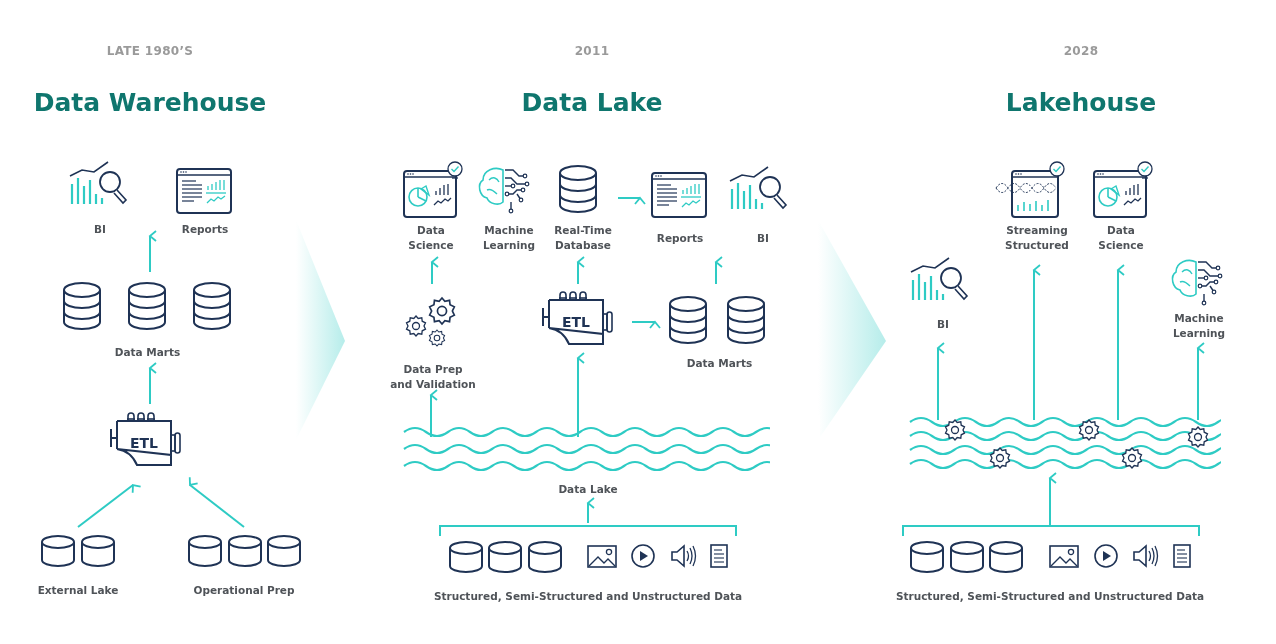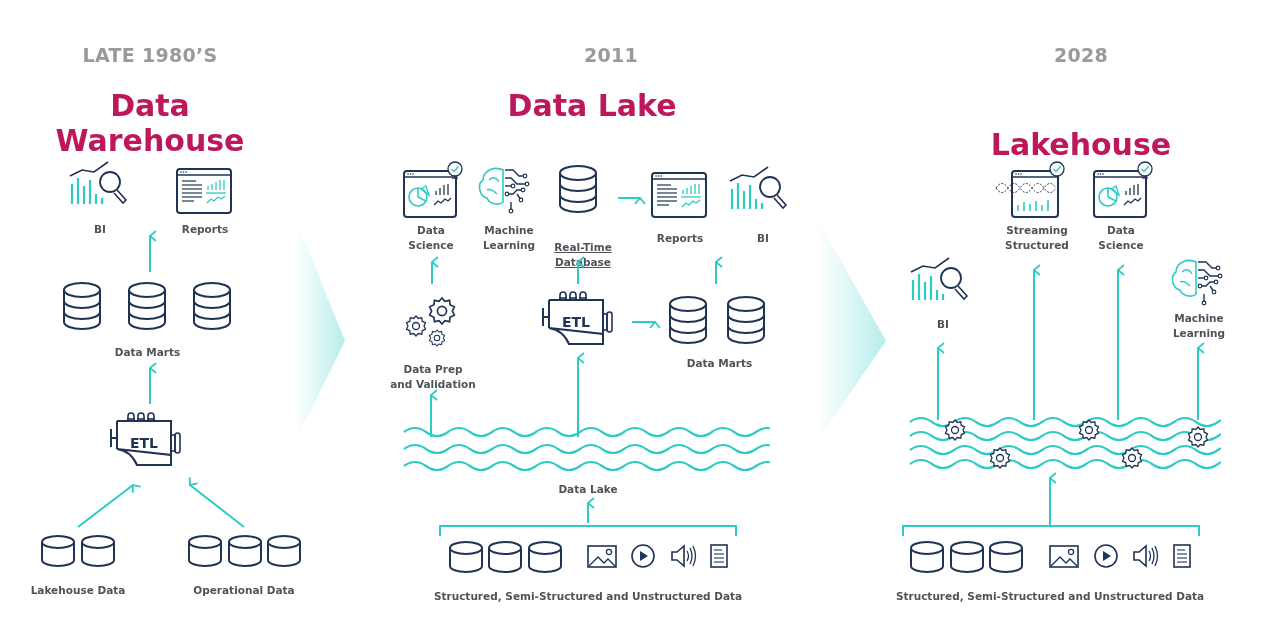--- a/index.html
+++ b/index.html
@@ -1,50 +1,50 @@
 <!DOCTYPE html>
 <html><head>
 <meta charset="utf-8">
 <style>
   html,body{margin:0;padding:0;background:#ffffff;}
   body{width:1276px;height:644px;position:relative;overflow:hidden;font-family:"DejaVu Sans","Liberation Sans",sans-serif;}
-  .era{position:absolute;font-weight:bold;color:#9a9a9a;font-size:19px;text-align:center;letter-spacing:0.3px;}
-  .title{position:absolute;font-weight:bold;color:#be185d;font-size:30px;text-align:center;}
+  .era{position:absolute;font-weight:bold;color:#9a9a9a;font-size:12px;text-align:center;letter-spacing:0.3px;}
+  .title{position:absolute;font-weight:bold;color:#0f766e;font-size:25px;text-align:center;}
   .lbl{position:absolute;font-weight:bold;color:#4f5358;font-size:10.5px;text-align:center;line-height:15px;white-space:pre-line;}
   svg.diagram{position:absolute;left:0;top:0;}
 </style>
 </head>
 <body>
 
 <div class="era" style="left:50px;top:44px;width:200px;">LATE 1980’S</div>
 <div class="title" style="left:20px;top:88px;width:260px;">Data Warehouse</div>
 <div class="lbl" style="left:80px;top:222px;width:40px;">BI</div>
 <div class="lbl" style="left:170px;top:222px;width:70px;">Reports</div>
 <div class="lbl" style="left:100px;top:345px;width:95px;">Data Marts</div>
-<div class="lbl" style="left:30px;top:583px;width:96px;">Lakehouse Data</div>
-<div class="lbl" style="left:185px;top:583px;width:118px;">Operational Data</div>
-
-<div class="era" style="left:511px;top:44px;width:200px;">2011</div>
+<div class="lbl" style="left:30px;top:583px;width:96px;">External Lake</div>
+<div class="lbl" style="left:185px;top:583px;width:118px;">Operational Prep</div>
+
+<div class="era" style="left:492px;top:44px;width:200px;">2011</div>
 <div class="title" style="left:462px;top:88px;width:260px;">Data Lake</div>
 <div class="lbl" style="left:396px;top:223px;width:70px;">Data
 Science</div>
 <div class="lbl" style="left:474px;top:223px;width:70px;">Machine
 Learning</div>
-<div class="lbl" style="left:543px;top:240px;width:80px;text-decoration:underline;">Real-Time
+<div class="lbl" style="left:543px;top:223px;width:80px;">Real-Time
 Database</div>
 <div class="lbl" style="left:645px;top:231px;width:70px;">Reports</div>
 <div class="lbl" style="left:745px;top:231px;width:36px;">BI</div>
 <div class="lbl" style="left:388px;top:362px;width:90px;">Data Prep
 and Validation</div>
 <div class="lbl" style="left:672px;top:356px;width:95px;">Data Marts</div>
 <div class="lbl" style="left:548px;top:482px;width:80px;">Data Lake</div>
 <div class="lbl" style="left:430px;top:589px;width:316px;">Structured, Semi-Structured and Unstructured Data</div>
 
 <div class="era" style="left:981px;top:44px;width:200px;">2028</div>
-<div class="title" style="left:951px;top:88px;width:260px;margin-top:39px;">Lakehouse</div>
+<div class="title" style="left:951px;top:88px;width:260px;">Lakehouse</div>
 <div class="lbl" style="left:997px;top:223px;width:80px;">Streaming
 Structured</div>
 <div class="lbl" style="left:1086px;top:223px;width:70px;">Data
 Science</div>
 <div class="lbl" style="left:925px;top:317px;width:36px;">BI</div>
 <div class="lbl" style="left:1162px;top:311px;width:74px;">Machine
 Learning</div>
 <div class="lbl" style="left:892px;top:589px;width:316px;">Structured, Semi-Structured and Unstructured Data</div>
 
 <svg class="diagram" width="1276" height="644" viewBox="0 0 1276 644" xmlns="http://www.w3.org/2000/svg">

